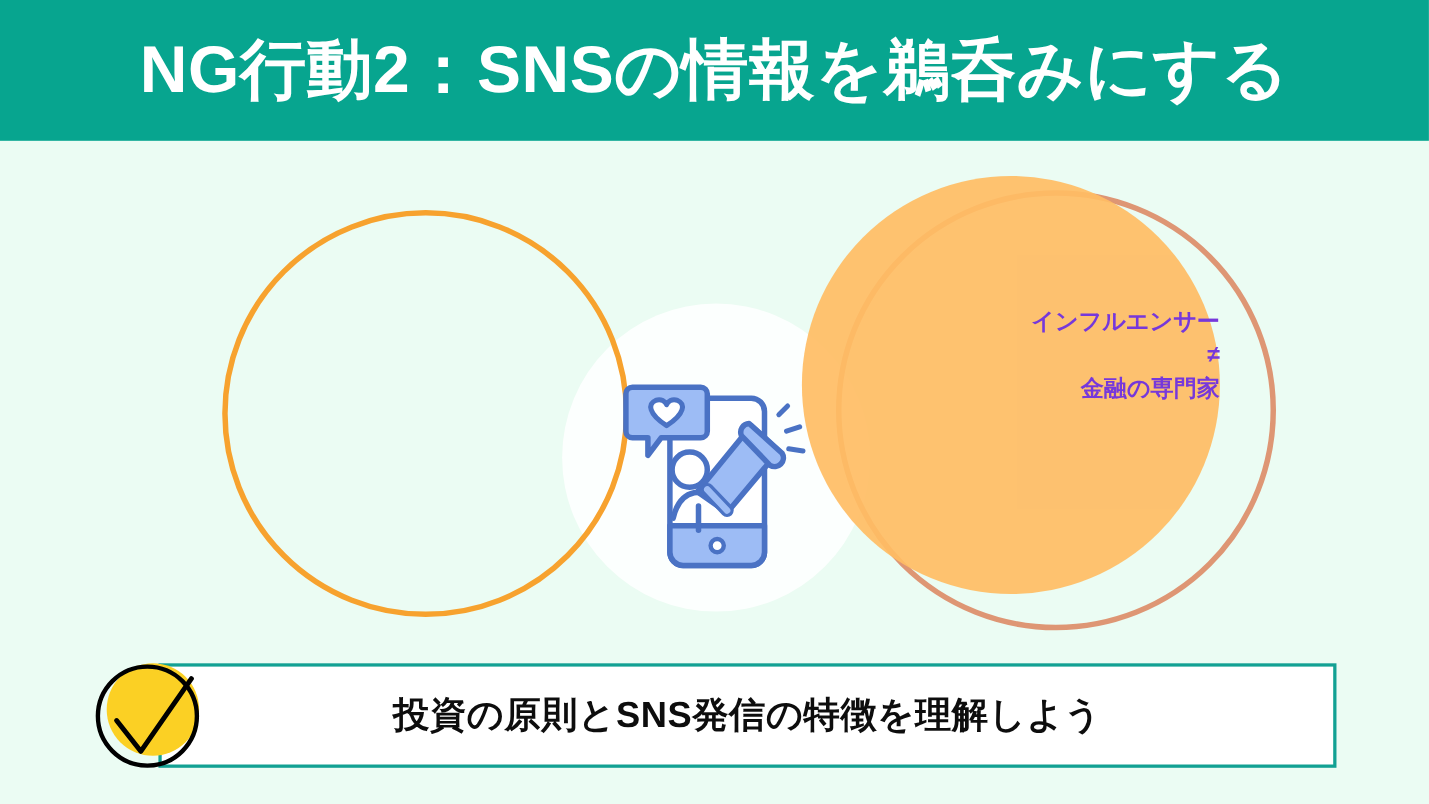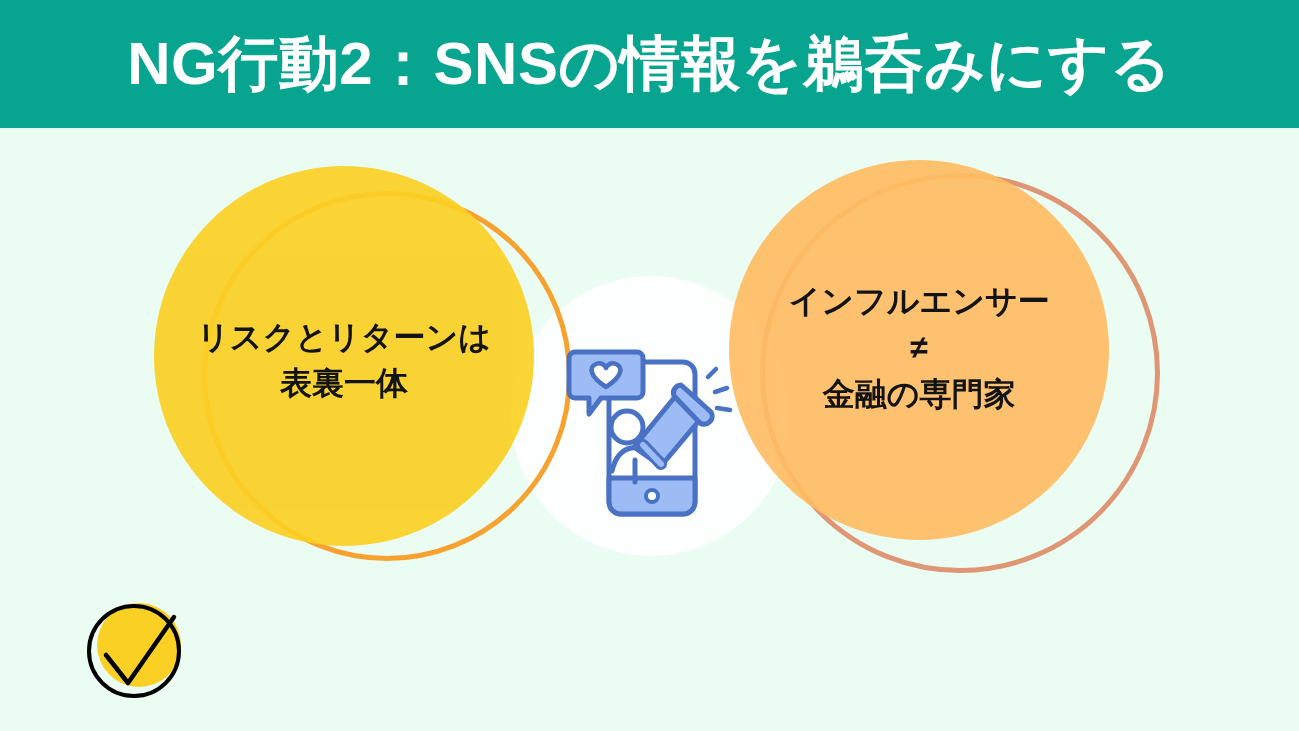--- a/index.html
+++ b/index.html
@@ -100,24 +100,24 @@
     top: 32px;
     width: 380px;
     height: 380px;
     background: #ffbd64;
     opacity: 0.92;
   }
 
   .disc-text {
     position: absolute;
     width: 100%;
-    text-align: center;
-    color: #000000;
+    text-align: right;
+    color: #6d28d9;
     font-weight: bold;
-    font-size: 32px;
+    font-size: 21px;
     line-height: 1.45;
     white-space: pre-line;
     left: 0;
   }
   .disc-left .disc-text { top: 148px; }
   .disc-right .disc-text { top: 118px; }
 
   
   .center-icon {
     position: absolute;
@@ -165,24 +165,20 @@
     <div class="header-title">NG行動2：SNSの情報を鵜呑みにする</div>
   </div>
 
   <div class="stage">
 
     <div class="white-blob"></div>
 
     <div class="ring ring-left"></div>
     <div class="ring ring-right"></div>
 
-    <div class="disc disc-left">
-      <div class="disc-text">リスクとリターンは
-表裏一体</div>
-    </div>
 
     <div class="disc disc-right">
       <div class="disc-text">インフルエンサー
 ≠
 金融の専門家</div>
     </div>
 
     <div class="center-icon">
       <svg viewBox="0 0 170 190" width="170" height="190" aria-hidden="true">
 
@@ -206,20 +202,23 @@
         <path d="M78 105 L96 124" fill="none" stroke="#4a72c4" stroke-width="12" stroke-linecap="round"></path>
         <path d="M78 105 L96 124" fill="none" stroke="#9dbcf5" stroke-width="6" stroke-linecap="round"></path>
 
         <path d="M143 37 L151 29" stroke="#4a72c4" stroke-width="4.5" stroke-linecap="round"></path>
         <path d="M150 52 L162 48" stroke="#4a72c4" stroke-width="4.5" stroke-linecap="round"></path>
         <path d="M152 68 L165 70" stroke="#4a72c4" stroke-width="4.5" stroke-linecap="round"></path>
       </svg>
     </div>
   </div>
 
+  <div class="banner">
+    <div class="banner-text">投資の原則とSNS発信の特徴を理解しよう</div>
+  </div>
 
   <div class="check-badge">
     <svg viewBox="0 0 110 110" width="110" height="110" aria-hidden="true">
       <circle cx="57" cy="50" r="42" fill="#FBD024"></circle>
       <circle cx="52" cy="56" r="45" fill="none" stroke="#000000" stroke-width="4"></circle>
       <path d="M24 60 L46 88 L92 22" fill="none" stroke="#000000" stroke-width="4.5" stroke-linecap="round" stroke-linejoin="round"></path>
     </svg>
   </div>
 
 </div>

